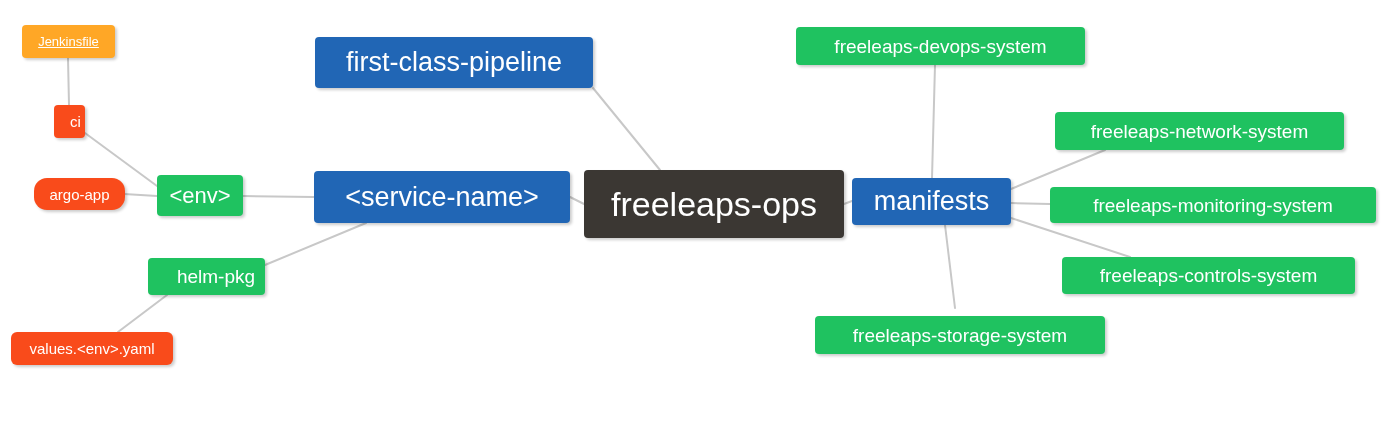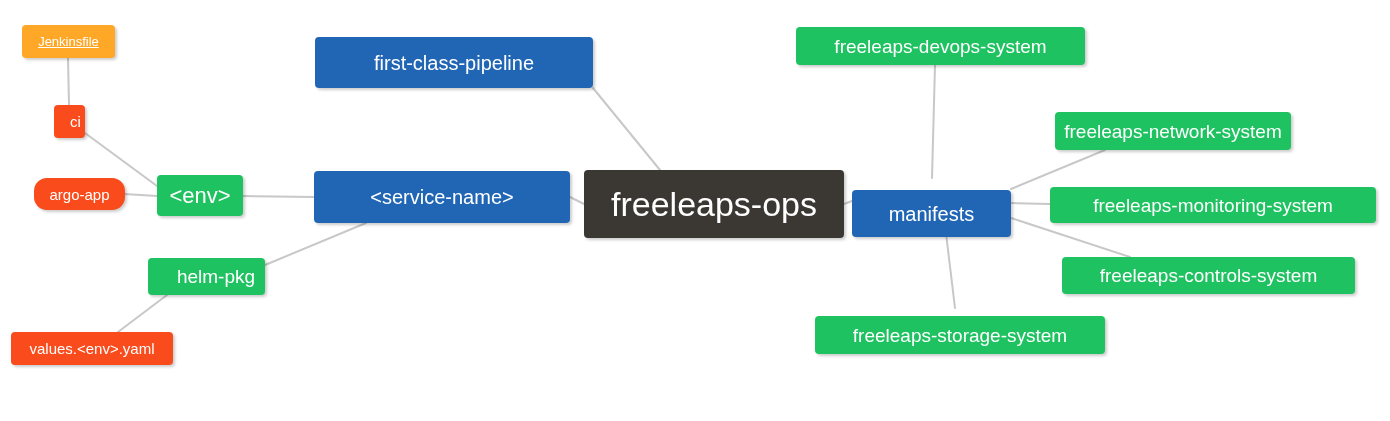--- a/index.html
+++ b/index.html
@@ -35,21 +35,21 @@
     box-shadow:2px 2px 3px rgba(0,0,0,0.20);
     -webkit-font-smoothing:antialiased;
   }
   .node-label{
     display:block;
     line-height:1;
     pointer-events:none;
   }
   
   .tier-root  { font-size:34px; }
-  .tier-1     { font-size:20px; }
+  .tier-1     { font-size:27px; }
   .tier-2     { font-size:22px; }
   .tier-3     { font-size:19px; }
   .tier-4     { font-size:15px; }
   .tier-5     { font-size:13px; }
 </style>
 </head>
 <body>
 
 <div id="canvas">
   <svg id="edges" viewBox="0 0 1390 421" width="1390" height="421" xmlns="http://www.w3.org/2000/svg">
@@ -68,53 +68,53 @@
       <line x1="1011" y1="218" x2="1130" y2="257" stroke="#c8c8c8" stroke-width="2" stroke-linecap="round"></line>
       <line x1="945" y1="225" x2="955" y2="308" stroke="#c8c8c8" stroke-width="2" stroke-linecap="round"></line>
     </svg>
   <div id="nodes">
       <div class="node tier-root" style="left: 584px; top: 170px; width: 260px; height: 68px; background: rgb(59, 55, 51); color: rgb(255, 255, 255);">
         <span class="node-label">freeleaps-ops</span>
       </div>
       <div class="node tier-1" style="left: 314px; top: 171px; width: 256px; height: 52px; background: rgb(33, 102, 181); color: rgb(255, 255, 255);">
         <span class="node-label">&lt;service-name&gt;</span>
       </div>
-      <div class="node tier-1" style="left: 852px; top: 178px; width: 159px; height: 47px; background: rgb(33, 102, 181); color: rgb(255, 255, 255); margin-top: 12px;">
+      <div class="node tier-1" style="left: 852px; top: 178px; width: 159px; height: 47px; background: rgb(33, 102, 181); color: rgb(255, 255, 255);">
         <span class="node-label">manifests</span>
       </div>
       <div class="node tier-1" style="left: 315px; top: 37px; width: 278px; height: 51px; background: rgb(33, 102, 181); color: rgb(255, 255, 255);">
         <span class="node-label">first-class-pipeline</span>
       </div>
       <div class="node tier-2" style="left: 157px; top: 175px; width: 86px; height: 41px; background: rgb(31, 194, 96); color: rgb(255, 255, 255);">
         <span class="node-label">&lt;env&gt;</span>
       </div>
       <div class="node tier-3" style="left: 148px; top: 258px; width: 117px; height: 37px; background: rgb(31, 194, 96); color: rgb(255, 255, 255); padding-left: 19px;">
         <span class="node-label">helm-pkg</span>
       </div>
       <div class="node tier-3" style="left: 796px; top: 27px; width: 289px; height: 38px; background: rgb(31, 194, 96); color: rgb(255, 255, 255);">
         <span class="node-label">freeleaps-devops-system</span>
       </div>
-      <div class="node tier-3" style="left: 1055px; top: 112px; width: 236px; height: 38px; background: rgb(31, 194, 96); color: rgb(255, 255, 255);">
+      <div class="node tier-3" style="left: 1055px; top: 112px; width: 289px; height: 38px; background: rgb(31, 194, 96); color: rgb(255, 255, 255);">
         <span class="node-label">freeleaps-network-system</span>
       </div>
       <div class="node tier-3" style="left: 1050px; top: 187px; width: 326px; height: 36px; background: rgb(31, 194, 96); color: rgb(255, 255, 255);">
         <span class="node-label">freeleaps-monitoring-system</span>
       </div>
       <div class="node tier-3" style="left: 1062px; top: 257px; width: 293px; height: 37px; background: rgb(31, 194, 96); color: rgb(255, 255, 255);">
         <span class="node-label">freeleaps-controls-system</span>
       </div>
       <div class="node tier-3" style="left: 815px; top: 316px; width: 290px; height: 38px; background: rgb(31, 194, 96); color: rgb(255, 255, 255);">
         <span class="node-label">freeleaps-storage-system</span>
       </div>
       <div class="node tier-4" style="left: 54px; top: 105px; width: 31px; height: 33px; background: rgb(249, 75, 27); color: rgb(255, 255, 255); padding-left: 12px;">
         <span class="node-label">ci</span>
       </div>
       <div class="node tier-4" style="left: 34px; top: 178px; width: 91px; height: 32px; background: rgb(249, 75, 27); color: rgb(255, 255, 255); border-radius: 13px;">
         <span class="node-label">argo-app</span>
       </div>
-      <div class="node tier-4" style="left: 11px; top: 332px; width: 162px; height: 33px; background: rgb(249, 75, 27); color: rgb(255, 255, 255);">
+      <div class="node tier-4" style="left: 11px; top: 332px; width: 162px; height: 33px; background: rgb(249, 75, 27); color: rgb(255, 255, 255); border-radius: 6px;">
         <span class="node-label">values.&lt;env&gt;.yaml</span>
       </div>
       <div class="node tier-5" style="left: 22px; top: 25px; width: 93px; height: 33px; background: rgb(255, 167, 38); color: rgb(255, 255, 255); text-decoration: underline;">
         <span class="node-label">Jenkinsfile</span>
       </div>
     </div>
 </div>
 
 </body></html>

